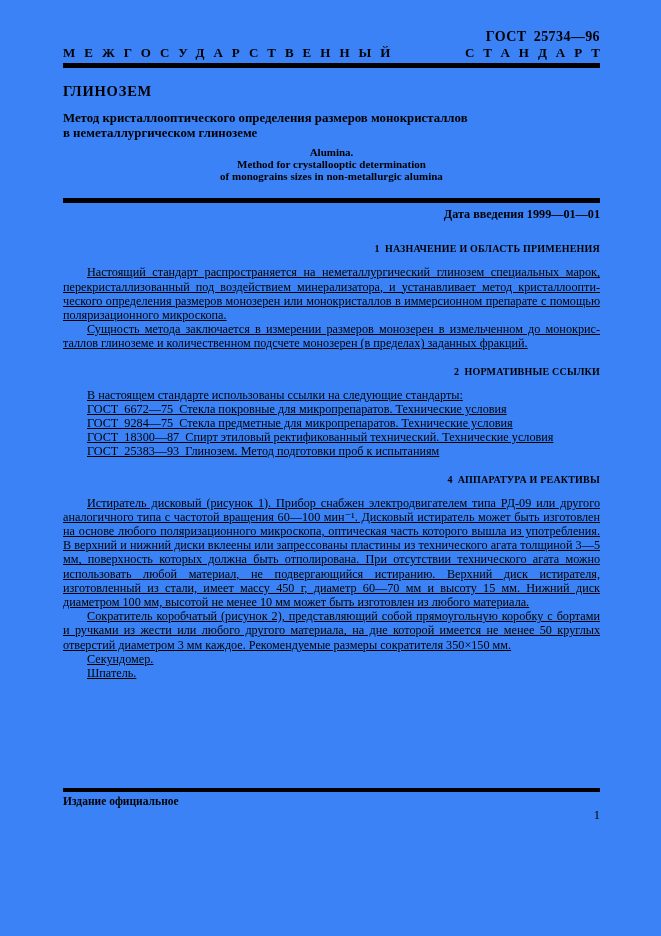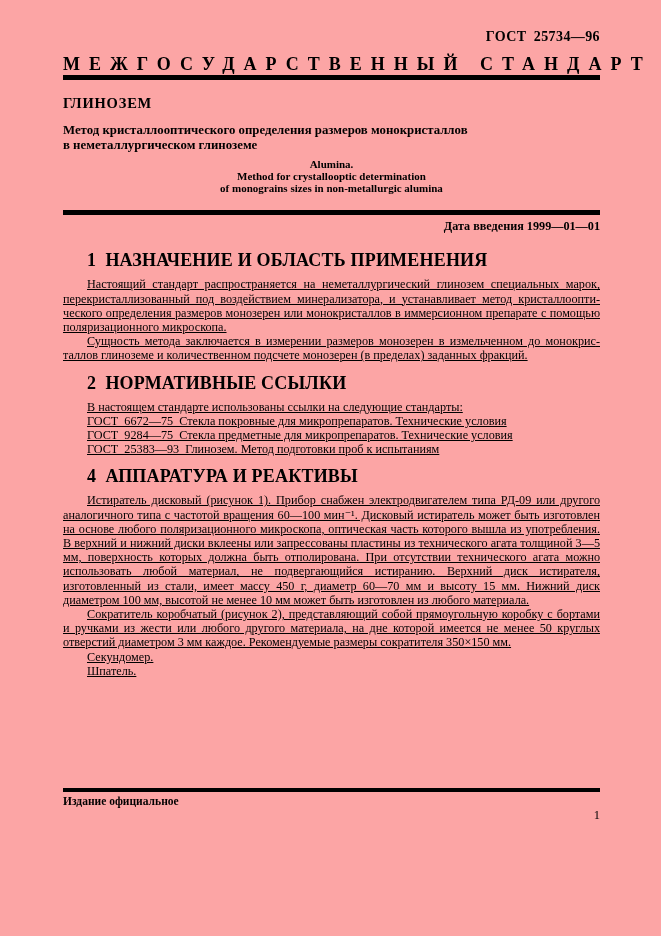--- a/index.html
+++ b/index.html
@@ -3,37 +3,36 @@
 <meta charset="utf-8">
 <style>
   html, body { margin: 0; padding: 0; background: #e8e8e8; }
   .page {
     position: relative;
     width: 661px;
     height: 936px;
     margin: 0 auto;
     box-sizing: border-box;
     padding: 29px 61px 0 63px;
-    background: #fca5a5;
+    background: #3b82f6;
     color: #000000;
     font-family: "Liberation Serif", "DejaVu Serif", serif;
     font-size: 12.2px;
     overflow: hidden;
   }
   .doc-code {
     text-align: right;
     font-weight: 700;
     font-size: 14px;
     line-height: 16px;
     letter-spacing: 0.4px;
   }
   .std-type {
-    margin-top: 12px;
     font-weight: 700;
-    font-size: 18px;
+    font-size: 13px;
     line-height: 15px;
     letter-spacing: 9px;
     margin-right: -9px;
     text-align: justify;
     text-align-last: justify;
     white-space: nowrap;
   }
   .rule { height: 5px; background: #000; }
   .rule-top { margin-top: 3px; }
   .rule-mid { margin-top: 16px; }
@@ -62,24 +61,25 @@
   .effective-date {
     margin-top: 4px;
     text-align: right;
     font-weight: 700;
     font-size: 12.2px;
     line-height: 14px;
   }
   .section-heading {
     margin: 13px 0 9px 0;
     font-weight: 700;
-    font-size: 18px;
+    font-size: 10px;
     line-height: 15px;
     padding-left: 24px;
     letter-spacing: 0.2px;
+    text-align: right;
   }
   .section-heading.first { margin-top: 20px; }
   .para {
     margin: 0;
     text-align: justify;
     text-indent: 24px;
     line-height: 14.2px;
     text-decoration: underline;
   }
   .footer-rule {
@@ -136,20 +136,21 @@
     <h2 class="section-heading first">1 НАЗНАЧЕНИЕ И ОБЛАСТЬ ПРИМЕНЕНИЯ</h2>
     <p class="para">Настоящий стандарт распространяется на неметаллургический глинозем специальных марок, перекристаллизованный под воздействием минерализатора, и устанавливает метод кристаллоопти­ческого определения размеров монозерен или монокристаллов в иммерсионном препарате с помощью поляризационного микроскопа.</p>
     <p class="para">Сущность метода заключается в измерении размеров монозерен в измельченном до монокрис­таллов глиноземе и количественном подсчете монозерен (в пределах) заданных фракций.</p>
   </section>
 
   <section>
     <h2 class="section-heading">2 НОРМАТИВНЫЕ ССЫЛКИ</h2>
     <p class="para">В настоящем стандарте использованы ссылки на следующие стандарты:</p>
     <p class="para">ГОСТ 6672—75 Стекла покровные для микропрепаратов. Технические условия</p>
     <p class="para">ГОСТ 9284—75 Стекла предметные для микропрепаратов. Технические условия</p>
+    <p class="para">ГОСТ 18300—87 Спирт этиловый ректификованный технический. Технические условия</p>
     <p class="para">ГОСТ 25383—93 Глинозем. Метод подготовки проб к испытаниям</p>
   </section>
 
 
   <section>
     <h2 class="section-heading">4 АППАРАТУРА И РЕАКТИВЫ</h2>
     <p class="para">Истиратель дисковый (рисунок 1). Прибор снабжен электродвигателем типа РД-09 или другого аналогичного типа с частотой вращения 60—100 мин⁻¹. Дисковый истиратель может быть изготовлен на основе любого поляризационного микроскопа, оптическая часть которого вышла из употребле­ния. В верхний и нижний диски вклеены или запрессованы пластины из технического агата толщиной 3—5 мм, поверхность которых должна быть отполирована. При отсутствии технического агата можно использовать любой материал, не подвергающийся истиранию. Верхний диск истира­теля, изготовленный из стали, имеет массу 450 г, диаметр 60—70 мм и высоту 15 мм. Нижний диск диаметром 100 мм, высотой не менее 10 мм может быть изготовлен из любого материала.</p>
     <p class="para">Сократитель коробчатый (рисунок 2), представляющий собой прямоугольную коробку с бортами и ручками из жести или любого другого материала, на дне которой имеется не менее 50 круглых отверстий диаметром 3 мм каждое. Рекомендуемые размеры сократителя 350×150 мм.</p>
     <p class="para">Секундомер.</p>
     <p class="para">Шпатель.</p>

